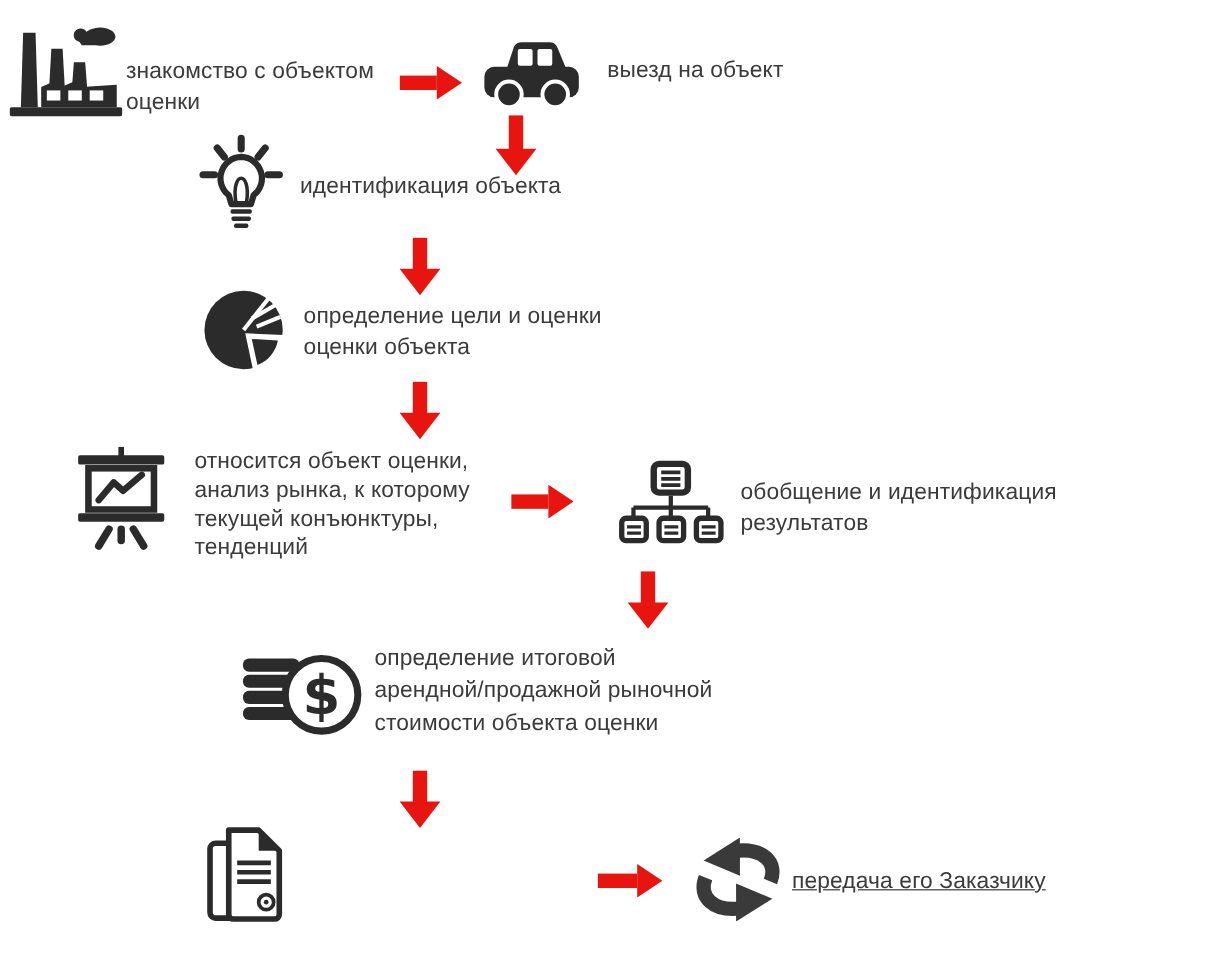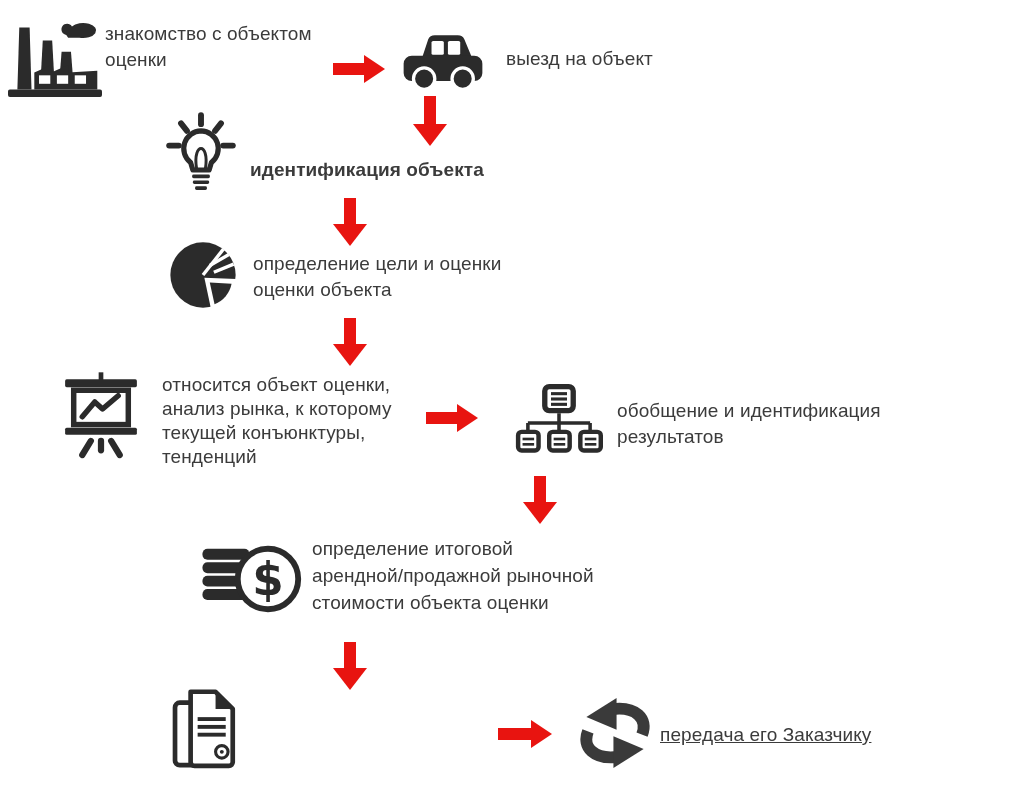--- a/index.html
+++ b/index.html
@@ -26,21 +26,21 @@
       <polygon points="12,12 23,12 25,78 10,78" fill="#2b2b2b"></polygon>
       <polygon points="37,26 47,26 49,62 35,62" fill="#2b2b2b"></polygon>
       <polygon points="57,38 67,38 69,64 55,64" fill="#2b2b2b"></polygon>
       <path d="M62,20 a6,6 0 1 1 6,-9 a14,8 0 1 1 8,12 l-12,0 Z" fill="#2b2b2b"></path>
       <polygon points="28,78 28,60 46,52 46,60 64,52 64,60 95,58 95,78" fill="#2b2b2b"></polygon>
       <rect x="33" y="63" width="12" height="9" fill="#ffffff"></rect>
       <rect x="52" y="63" width="12" height="9" fill="#ffffff"></rect>
       <rect x="71" y="63" width="12" height="9" fill="#ffffff"></rect>
     </svg>
   </div>
-  <div class="abs label" style="left:105px;top:21px;">
+  <div class="abs label" style="left:105px;top:47px;">
     <div>знакомство с объектом</div>
     <div>оценки</div>
   </div>
 
   <div class="abs" style="left:333px;top:55px;">
     <svg width="52" height="28" viewBox="0 0 52 28">
       <rect x="0" y="8" width="31" height="12" fill="#e81410"></rect>
       <polygon points="31,0 52,14 31,28" fill="#e81410"></polygon>
     </svg>
   </div>
@@ -75,21 +75,21 @@
         <line x1="7" y1="46" x2="20" y2="46"></line>
         <line x1="93" y1="46" x2="80" y2="46"></line>
       </g>
       <path d="M50,26 a24,24 0 0 1 14,43 l-3,10 h-22 l-3,-10 a24,24 0 0 1 14,-43 Z" fill="none" stroke="#2b2b2b" stroke-width="7" stroke-linejoin="round"></path>
       <path d="M44,77 C41,58 46,50 50,50 C54,50 59,58 56,77" fill="none" stroke="#2b2b2b" stroke-width="4"></path>
       <rect x="38" y="85" width="24" height="5" rx="2" fill="#2b2b2b"></rect>
       <rect x="39" y="93" width="22" height="5" rx="2" fill="#2b2b2b"></rect>
       <rect x="42" y="101" width="16" height="5" rx="2" fill="#2b2b2b"></rect>
     </svg>
   </div>
-  <div class="abs label" style="left:250px;top:157px;font-weight:bold;">
+  <div class="abs label" style="left:250px;top:143px;">
     <div>идентификация объекта</div>
   </div>
 
   <div class="abs" style="left:333px;top:198px;">
     <svg width="34" height="48" viewBox="0 0 34 48">
       <rect x="11" y="0" width="12" height="27" fill="#e81410"></rect>
       <polygon points="0,26 34,26 17,48" fill="#e81410"></polygon>
     </svg>
   </div>
 

